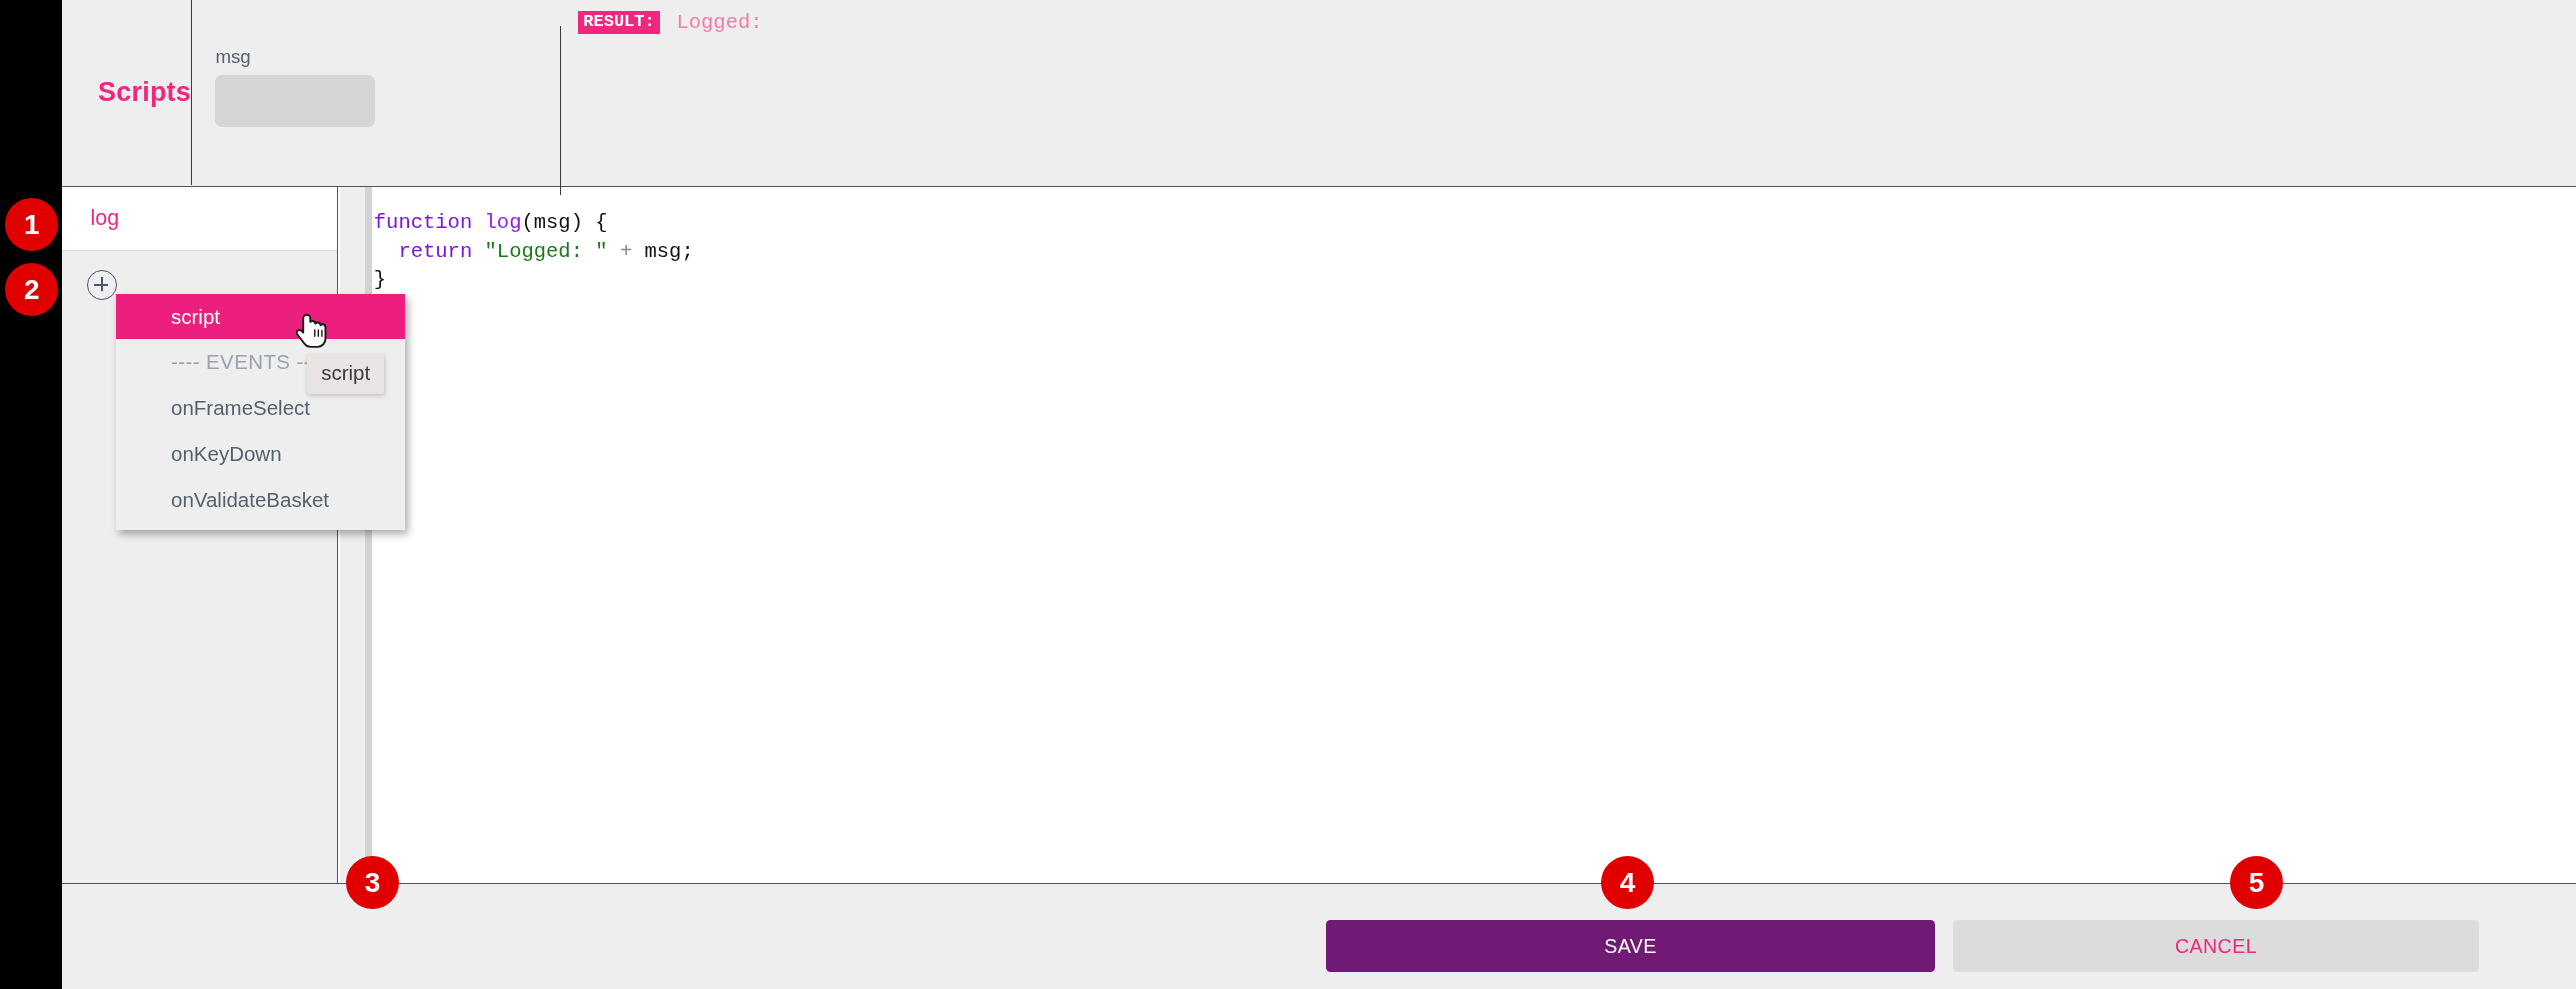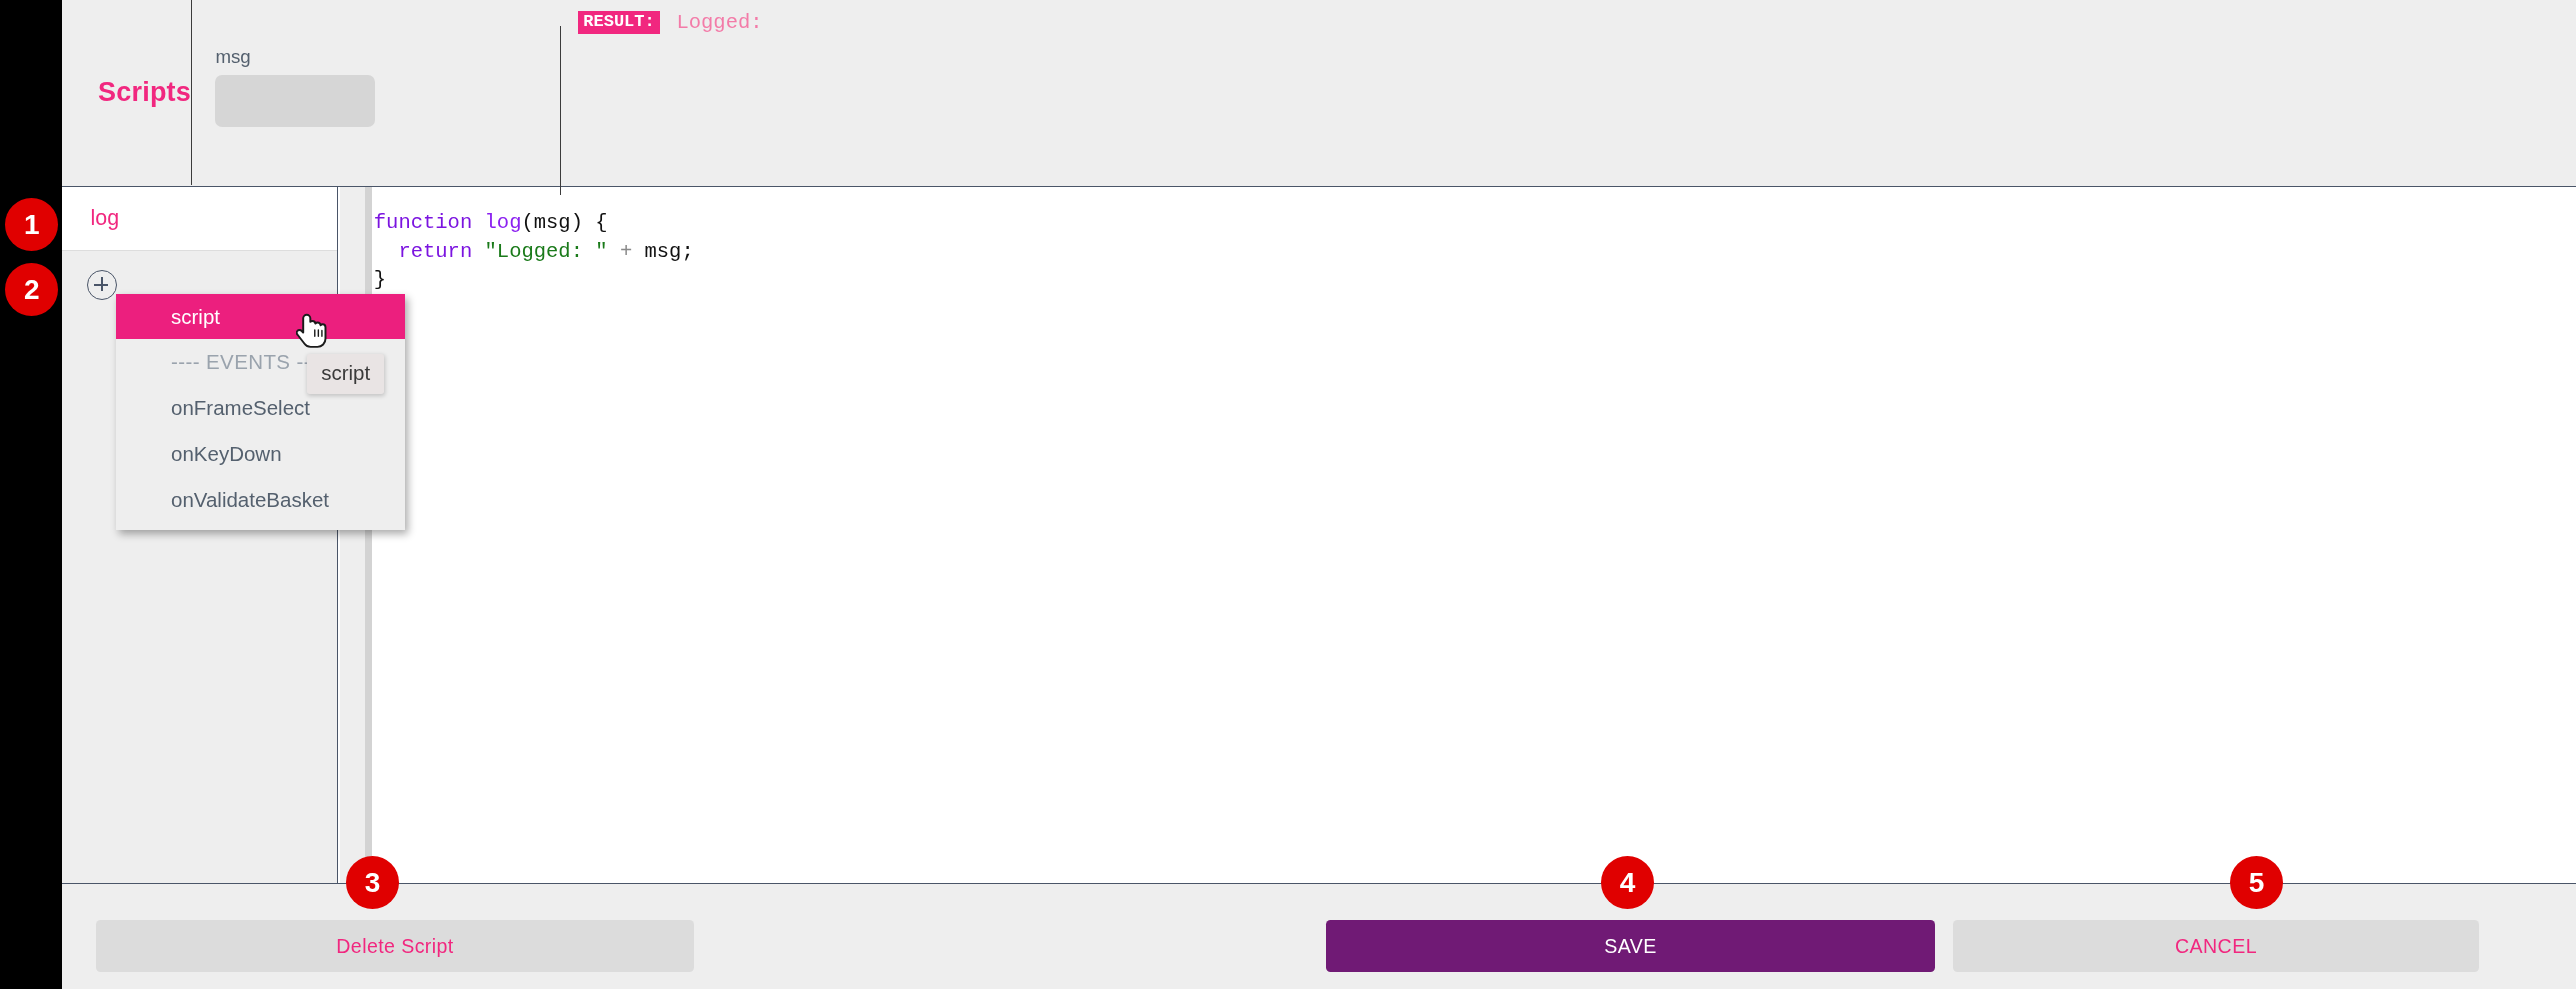--- a/index.html
+++ b/index.html
@@ -384,21 +384,20 @@
                C0.4 21.5 0.6 23.2 1.7 24.4 L9.5 34.5 C11 36.6 13.5 38 16.3 38
                L24 38 C29 38 33 34 33 29 L33 16 C33 14.1 31.6 12.7 29.8 12.7
                C28.9 12.7 28.1 13.1 27.5 13.7 C27.3 12 25.9 10.7 24.2 10.7
                C23.2 10.7 22.3 11.1 21.7 11.8 C21.4 10.2 20 9 18.4 9
                C17.5 9 16.7 9.3 16 9.9 L16 6 C16 3.8 14.2 2 12 2 Z" fill="#ffffff" stroke="#1b1b1b" stroke-width="2.2" stroke-linejoin="round"></path>
       <path d="M21 19 L21 26 M25 19 L25 26 M29 19.5 L29 26" stroke="#1b1b1b" stroke-width="1.6" stroke-linecap="round"></path>
     </svg>
   </div>
 
   <div class="footer">
-    <button class="btn btn-delete">Delete Script</button>
     <button class="btn btn-save">SAVE</button>
     <button class="btn btn-cancel">CANCEL</button>
   </div>
 
   <div class="step-badge sb-1">1</div>
   <div class="step-badge sb-2">2</div>
   <div class="step-badge sb-3">3</div>
   <div class="step-badge sb-4">4</div>
   <div class="step-badge sb-5">5</div>
 

